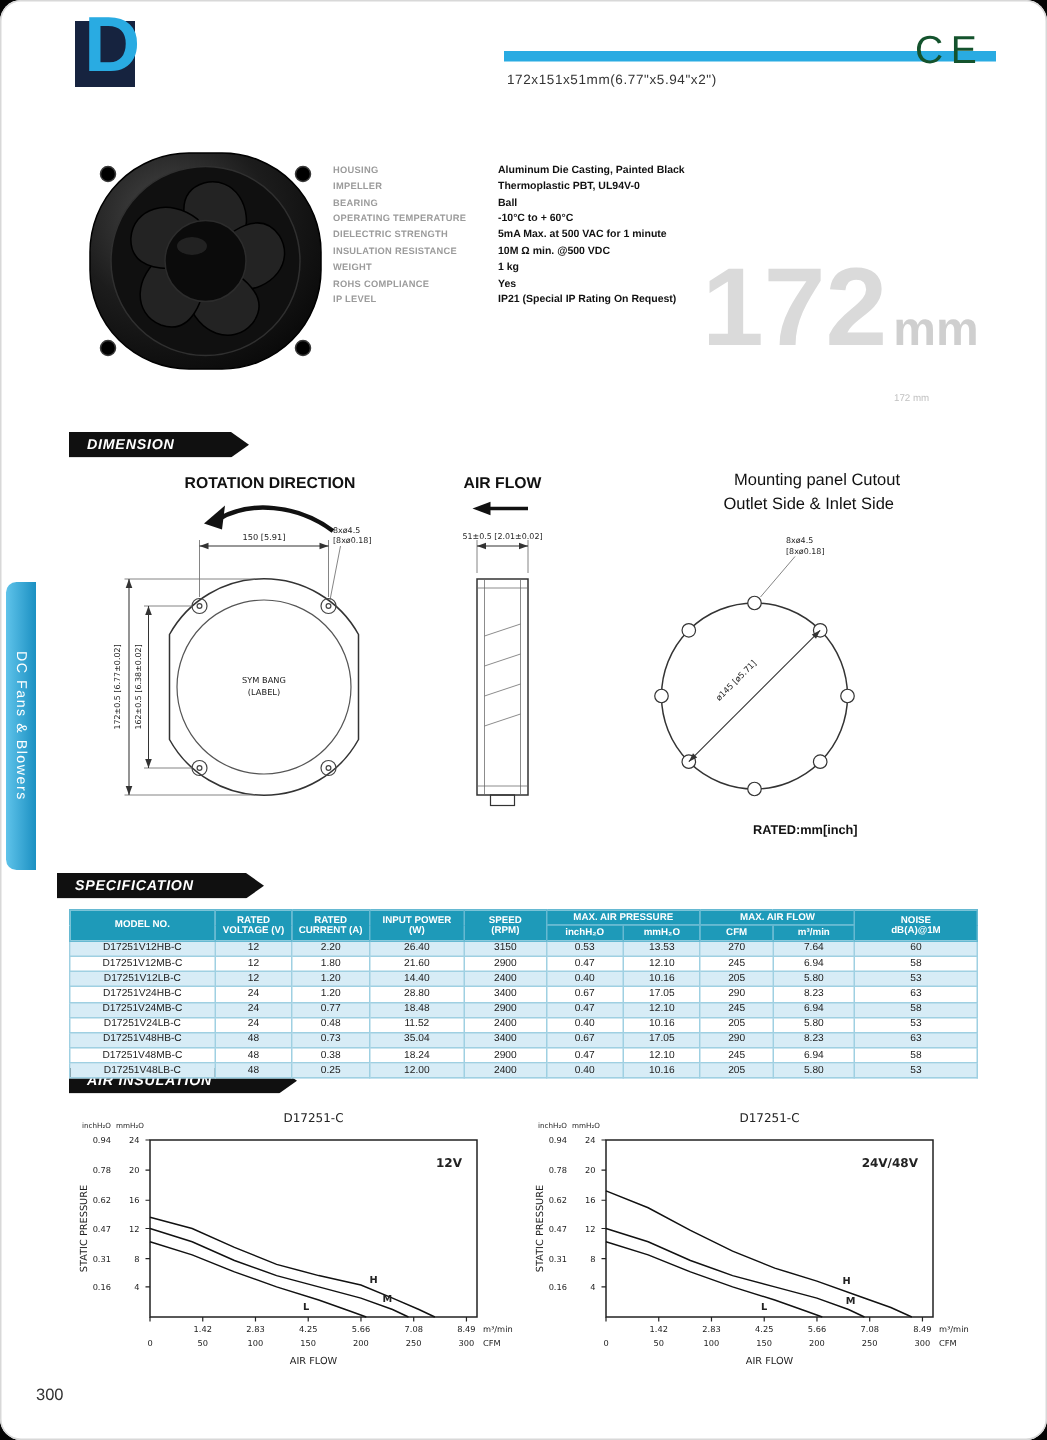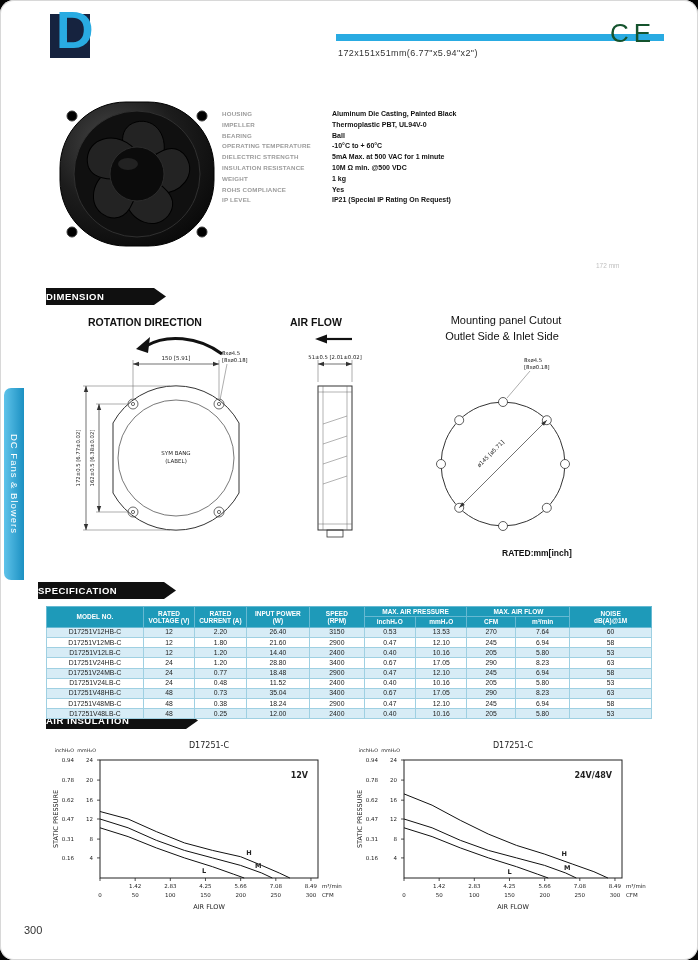--- a/index.html
+++ b/index.html
@@ -22,26 +22,26 @@
   .spec-label{width:110px;flex:none;font-size:6.2px;font-weight:bold;color:#9b9b9b;letter-spacing:.2px}
   .spec-value{font-size:7px;font-weight:bold;color:#111}
 
   
   .wm{position:absolute;left:468px;top:168px;display:flex;align-items:baseline}
   .wm-big{font-size:74px;font-weight:bold;color:#dadada;line-height:1}
   .wm-unit{font-size:32px;font-weight:bold;color:#cfcfcf;margin-left:4px}
   .wm-small{position:absolute;left:596px;top:262px;font-size:6.5px;color:#c0c0c0}
 
   
-  .ribbon{position:absolute;height:17px;background:#101010;color:#fff;font-size:9.5px;font-weight:bold;line-height:17px;letter-spacing:.5px;
+  .ribbon{position:absolute;height:17px;background:#101010;color:#fff;font-size:9.5px;font-weight:bold;font-style:italic;line-height:17px;padding-left:12px;letter-spacing:.5px;
     clip-path:polygon(0 0,calc(100% - 12px) 0,100% 50%,calc(100% - 12px) 100%,0 100%)}
 
   
-  .dim-title{font-size:10.5px;font-weight:bold;color:#111}
-  .cutout-title{font-size:11px;text-align:center;color:#111}
+  .dim-title{font-size:10.5px;font-weight:bold;text-align:center;color:#111}
+  .cutout-title{font-size:11px;text-align:right;color:#111}
   .unit-label{font-size:8.5px;font-weight:600;color:#111}
   svg text{font-family:"DejaVu Sans",sans-serif;fill:#222}
   .t5{font-size:5.3px}
   .t55{font-size:5.5px}
 
   
   .side-tab{position:absolute;left:4px;top:388px;width:20px;height:192px;background:linear-gradient(to right,#5fc3ea,#1b90c2);border-radius:7px 0 0 7px;display:flex;align-items:center;justify-content:center}
   .side-tab span{writing-mode:vertical-rl;font-size:9.5px;color:#fff;letter-spacing:1px}
 
   
@@ -122,20 +122,24 @@
         <div class="spec-row">
           <span class="spec-label">ROHS COMPLIANCE</span>
           <span class="spec-value">Yes</span>
         </div>
         <div class="spec-row">
           <span class="spec-label">IP LEVEL</span>
           <span class="spec-value">IP21 (Special IP Rating On Request)</span>
         </div>
       </div>
 
+  <div class="wm">
+    <span class="wm-big">172</span>
+    <span class="wm-unit">mm</span>
+  </div>
   <div class="wm-small">172 mm</div>
 
   <div class="ribbon" style="left:46px;top:288px;width:120px">DIMENSION</div>
   <div class="ribbon" style="left:38px;top:582px;width:138px">SPECIFICATION</div>
   <div class="ribbon" style="left:46px;top:712px;width:152px">AIR INSULATION</div>
 
   <div class="abs dim-title" style="left:88px;top:316px;width:184px">ROTATION DIRECTION</div>
   <div class="abs dim-title" style="left:290px;top:316px;width:90px">AIR FLOW</div>
   <div class="abs cutout-title" style="left:412px;top:314px;width:188px">Mounting panel Cutout</div>
   <div class="abs cutout-title" style="left:408px;top:330px;width:188px">Outlet Side &amp; Inlet Side</div>

